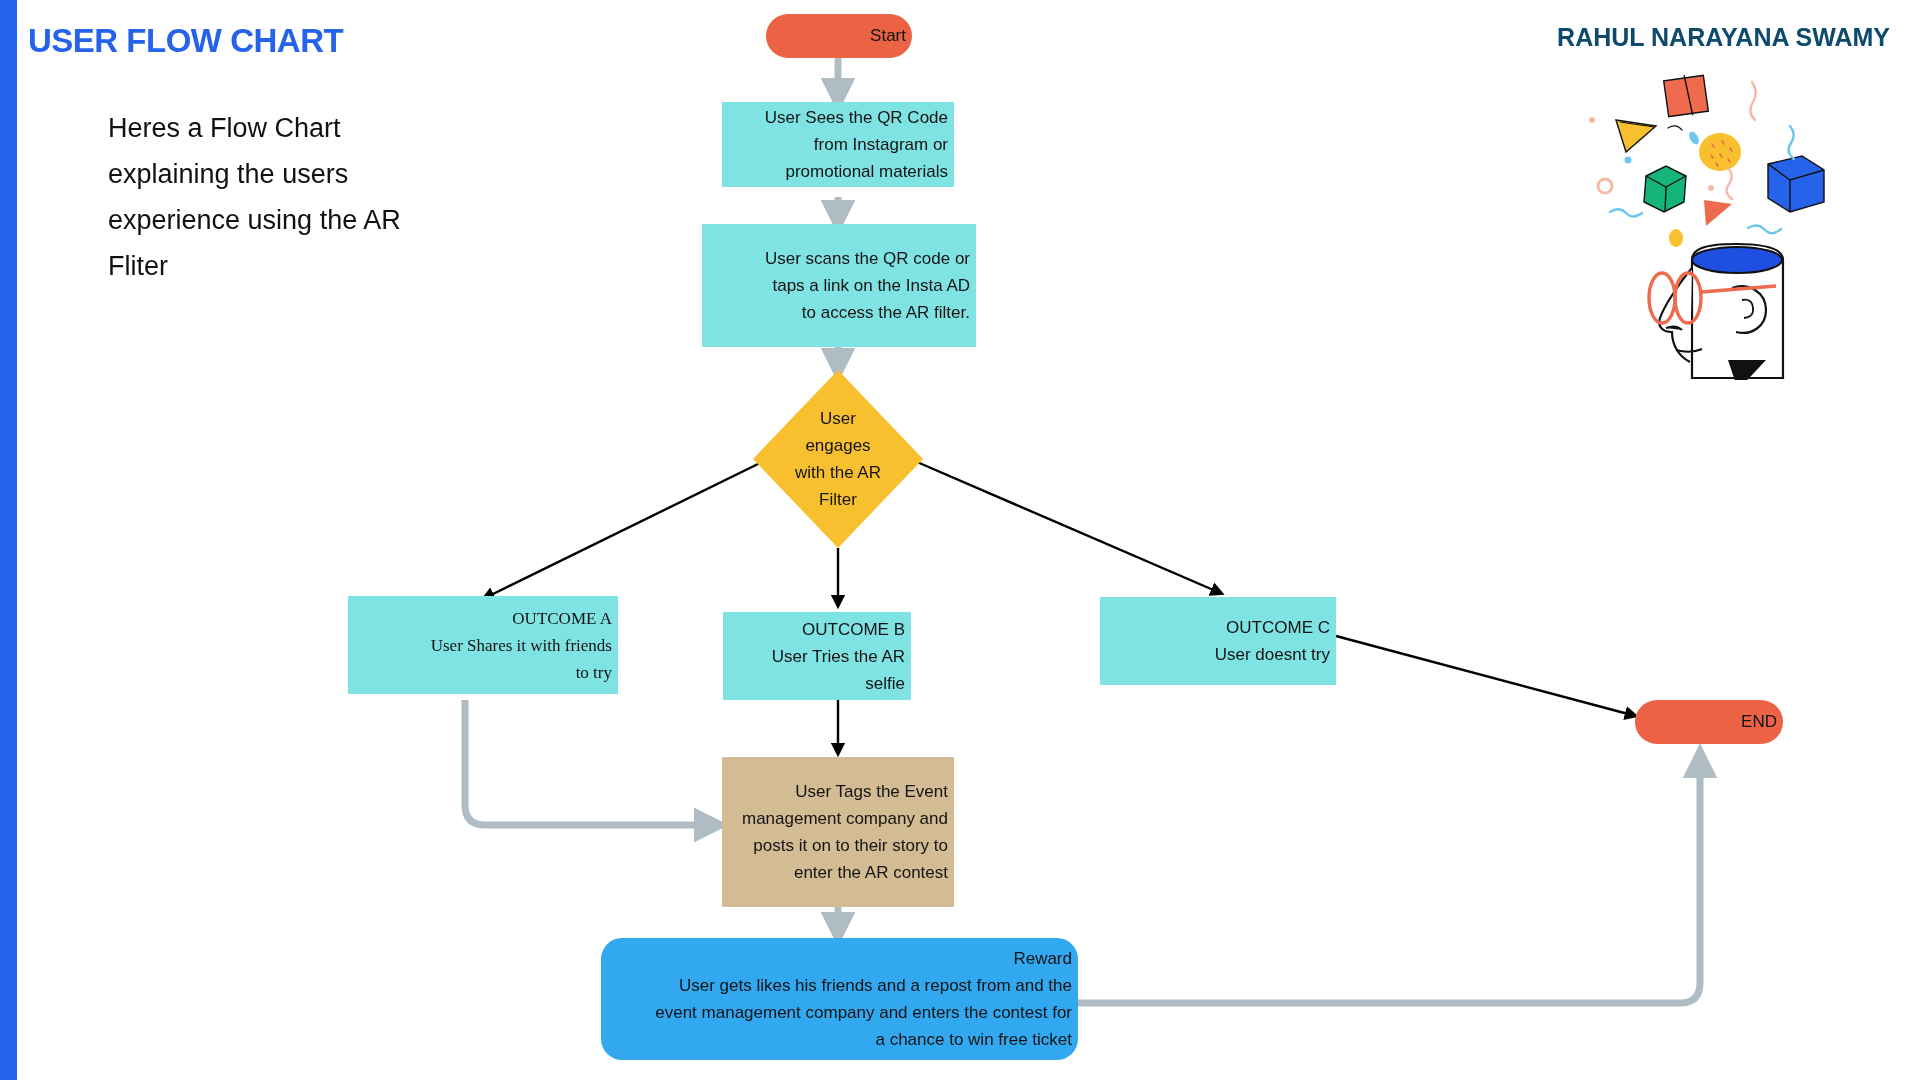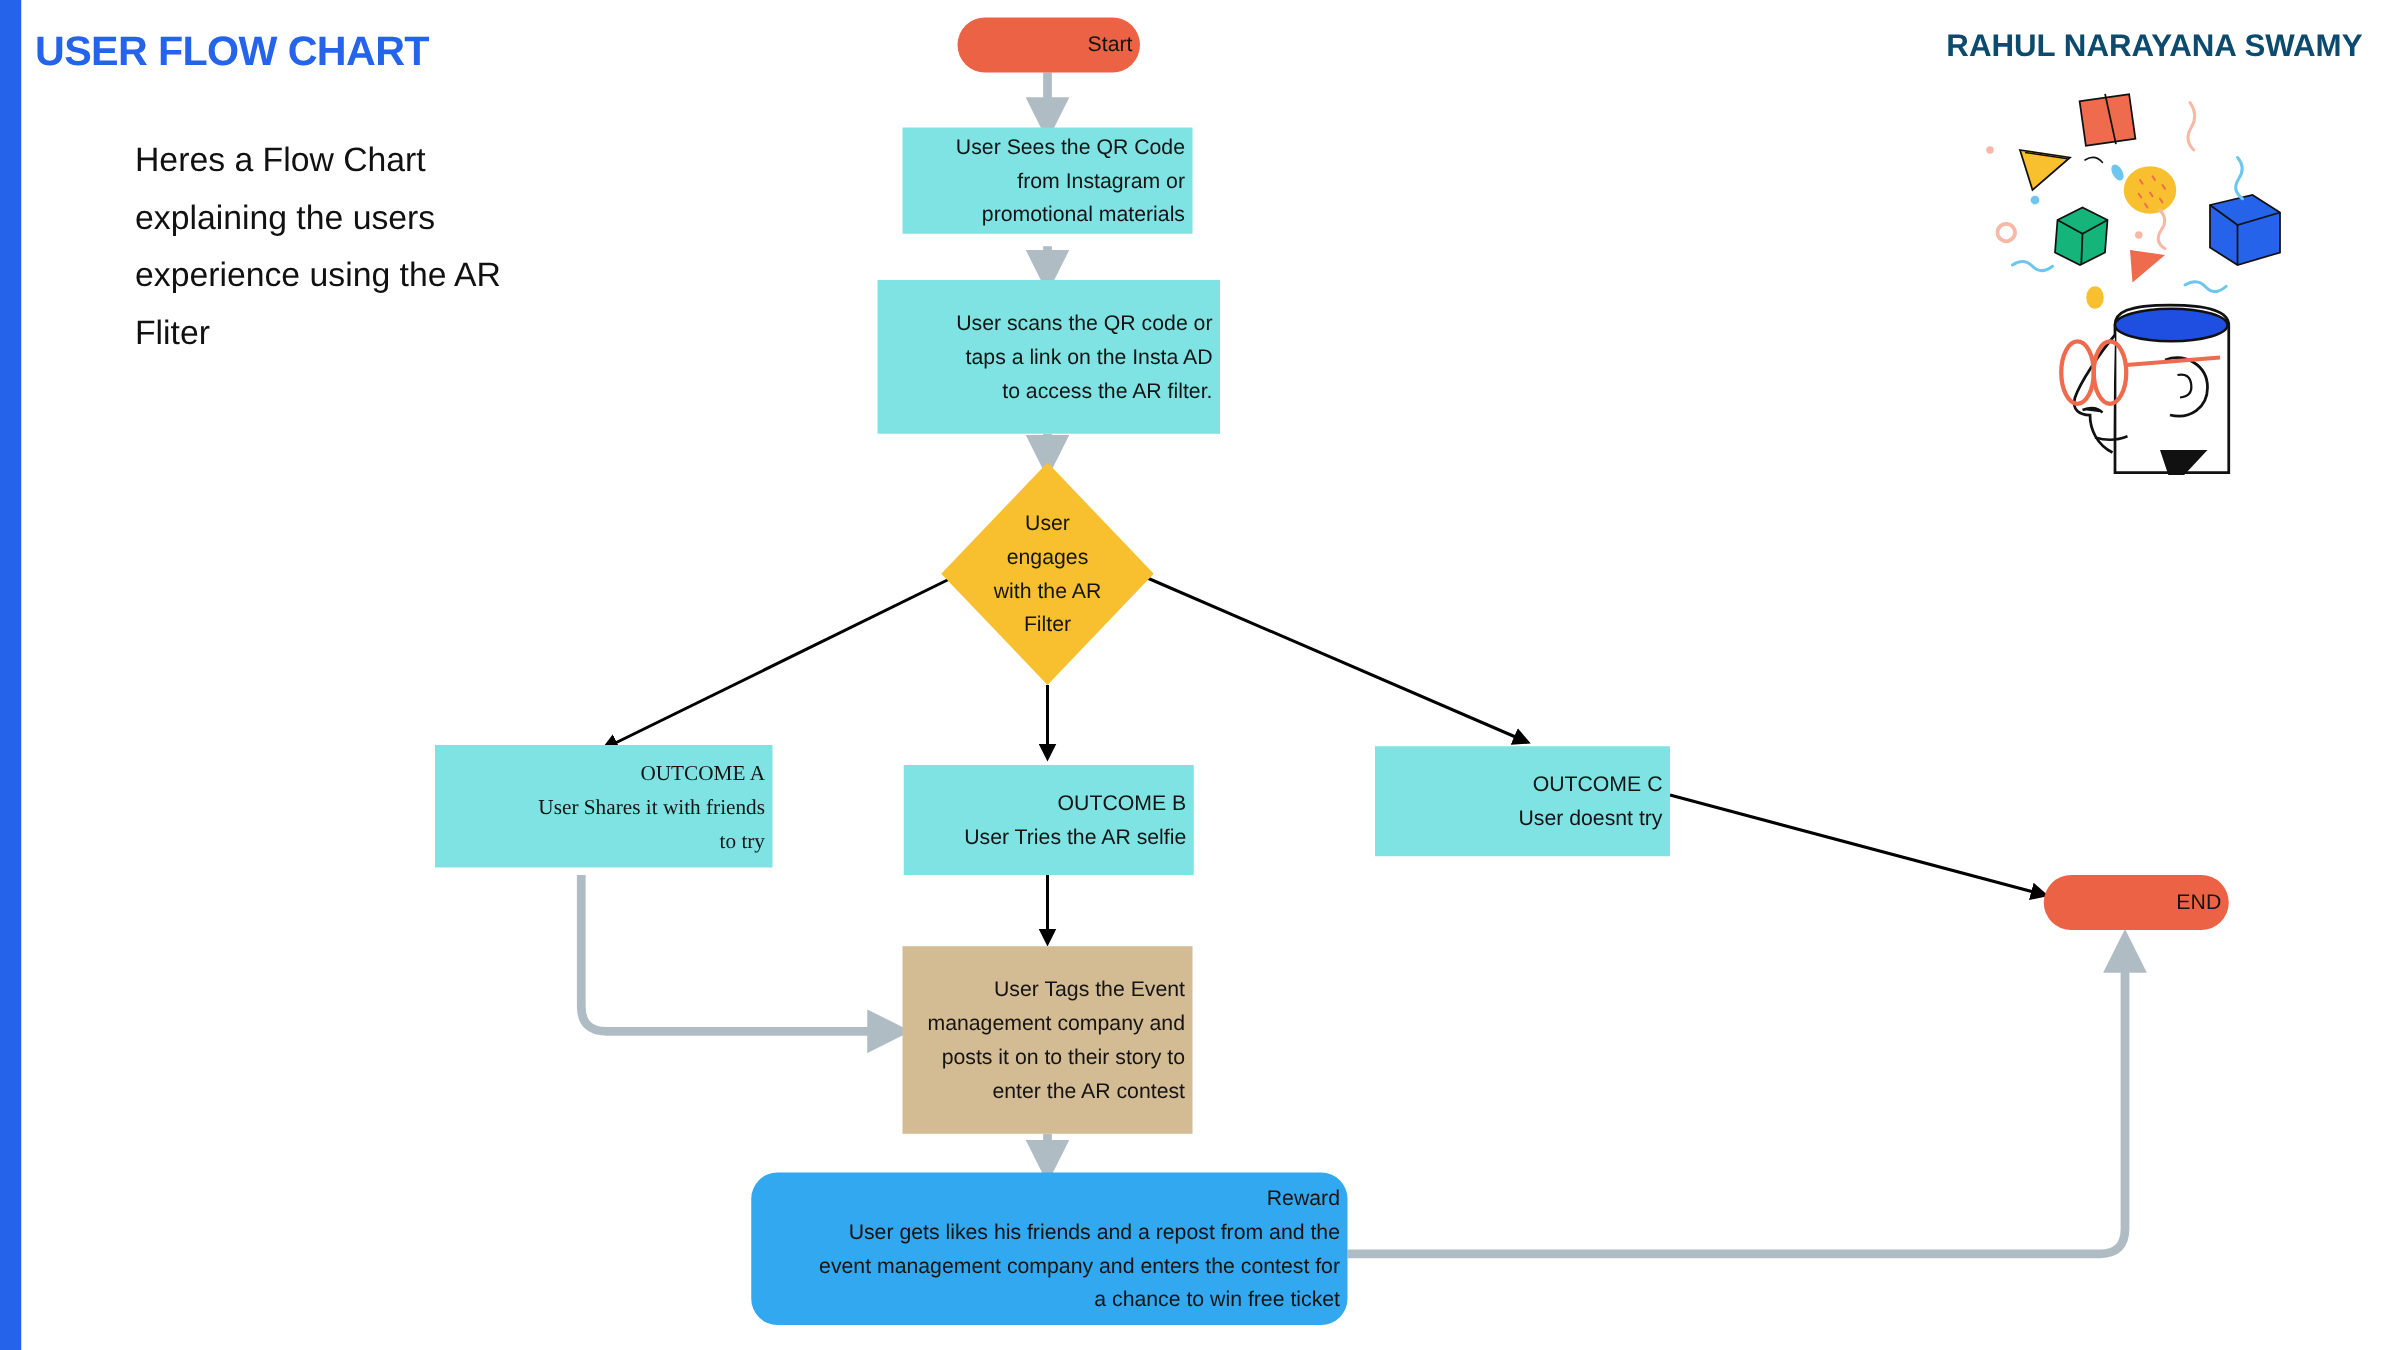--- a/index.html
+++ b/index.html
@@ -209,21 +209,21 @@
 with the AR
 Filter</div>
   </div>
 
   <div class="node process-cyan" style="left:348px; top:596px; width:270px; height:98px;font-family:Liberation Serif, serif;">
     <span class="node-text">OUTCOME A
 User Shares it with friends
 to try</span>
   </div>
 
-  <div class="node process-cyan" style="left:723px; top:612px; width:232px; height:88px;">
+  <div class="node process-cyan" style="left:723px; top:612px; width:188px; height:88px;">
     <span class="node-text">OUTCOME B
 User Tries the AR selfie</span>
   </div>
 
   <div class="node process-cyan" style="left:1100px; top:597px; width:236px; height:88px;">
     <span class="node-text">OUTCOME C
 User doesnt try</span>
   </div>
 
   <div class="node process-tan" style="left:722px; top:757px; width:232px; height:150px;">

